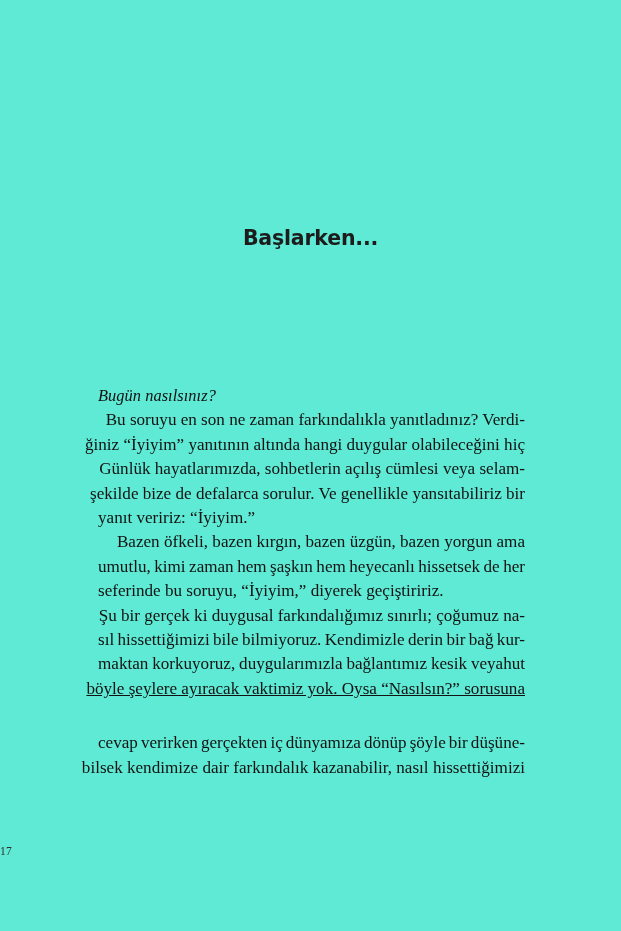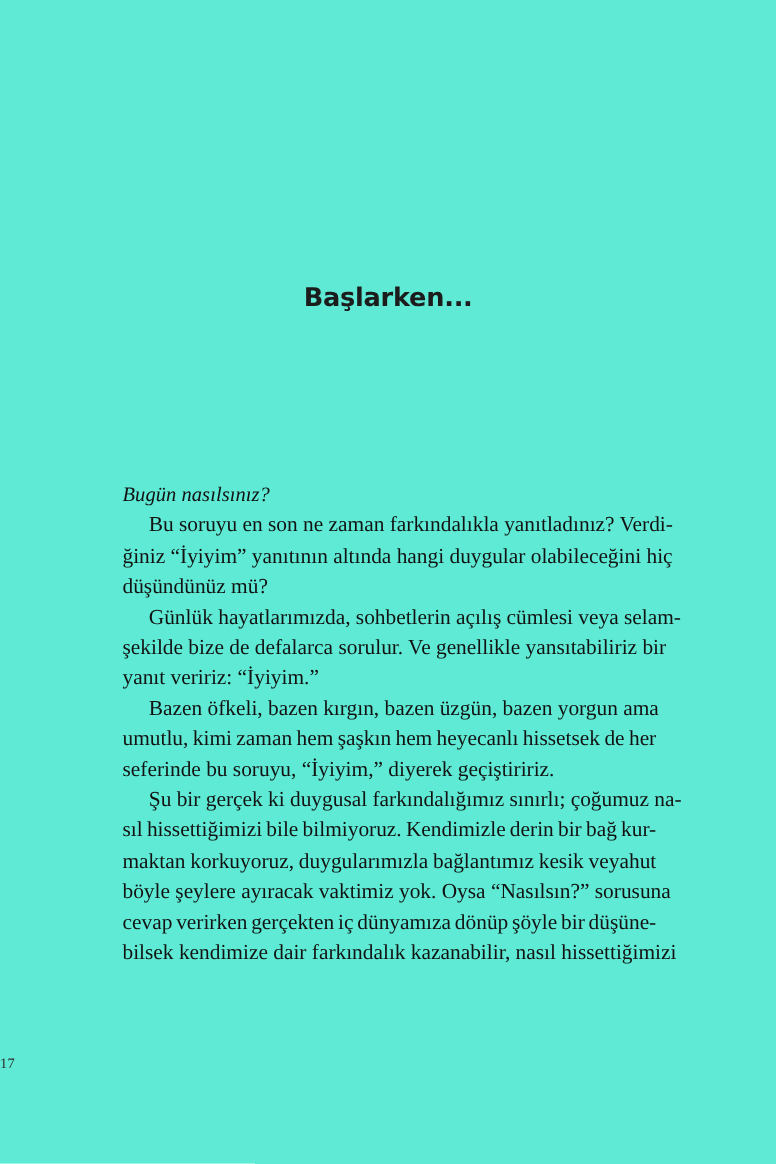--- a/index.html
+++ b/index.html
@@ -58,21 +58,21 @@
     line-height: 24.4px;
     color: #121212;
     margin: 0;
   }
   .typeset-par .tline {
     display: block;
     white-space: nowrap;
   }
   .typeset-par .tline.justify {
     display: flex;
-    justify-content: flex-start;
+    justify-content: flex-end;
   }
   .typeset-par .tline.justify > span { white-space: pre; }
   .typeset-par .tline.indent { text-indent: 21px; }
 
   
   .folio {
     position: absolute;
     left: 0;
     right: 0;
     top: 845px;
@@ -93,23 +93,20 @@
   <div class="text-column">
 
     <p class="lead-italic">Bugün nasılsınız?</p>
 
     <p class="typeset-par">
       <span class="tline indent justify" style="padding-left: 21px; text-indent: 0px;">
         <span style="word-spacing: 0px;">Bu soruyu en son ne zaman farkındalıkla yanıtladınız? Verdi-</span>
       </span>
       <span class="tline justify" style="text-indent: 0px;">
         <span style="word-spacing: 0px;">ğiniz “İyiyim” yanıtının altında hangi duygular olabileceğini hiç</span>
-      </span>
-      <span class="tline">
-        <span>düşündünüz mü?</span>
       </span>
     </p>
 
     <p class="typeset-par">
       <span class="tline indent justify" style="padding-left: 21px; text-indent: 0px;">
         <span style="word-spacing: 0px;">Günlük hayatlarımızda, sohbetlerin açılış cümlesi veya selam-</span>
       </span>
       <span class="tline justify" style="text-indent: 0px;">
         <span style="word-spacing: 0px;">şekilde bize de defalarca sorulur. Ve genellikle yansıtabiliriz bir</span>
       </span>
@@ -134,24 +131,24 @@
       <span class="tline indent justify" style="padding-left: 21px; text-indent: 0px;">
         <span style="word-spacing: 0px;">Şu bir gerçek ki duygusal farkındalığımız sınırlı; çoğumuz na-</span>
       </span>
       <span class="tline justify" style="text-indent: 0px;">
         <span style="word-spacing: -0.881px;">sıl hissettiğimizi bile bilmiyoruz. Kendimizle derin bir bağ kur-</span>
       </span>
       <span class="tline justify" style="text-indent: 0px;">
         <span style="word-spacing: -0.425px;">maktan korkuyoruz, duygularımızla bağlantımız kesik veyahut</span>
       </span>
       <span class="tline justify" style="text-indent: 0px;">
-        <span style="word-spacing: 0px;">böyle şeylere ayıracak vaktimiz yok. Oysa “Nasılsın?” sorusuna</span>
+        <span style="word-spacing: 0px; text-decoration: underline;">böyle şeylere ayıracak vaktimiz yok. Oysa “Nasılsın?” sorusuna</span>
       </span>
       <span class="tline justify" style="text-indent: 0px;">
-        <span style="word-spacing: -1.211px;">cevap verirken gerçekten iç dünyamıza dönüp şöyle bir düşüne-</span>
+        <span style="word-spacing: -1.211px; margin-top: 30px;">cevap verirken gerçekten iç dünyamıza dönüp şöyle bir düşüne-</span>
       </span>
       <span class="tline justify" style="text-indent: 0px;">
         <span style="word-spacing: 0px;">bilsek kendimize dair farkındalık kazanabilir, nasıl hissettiğimizi</span>
       </span>
     </p>
 
   </div>
 
   <div class="folio">17</div>
 

